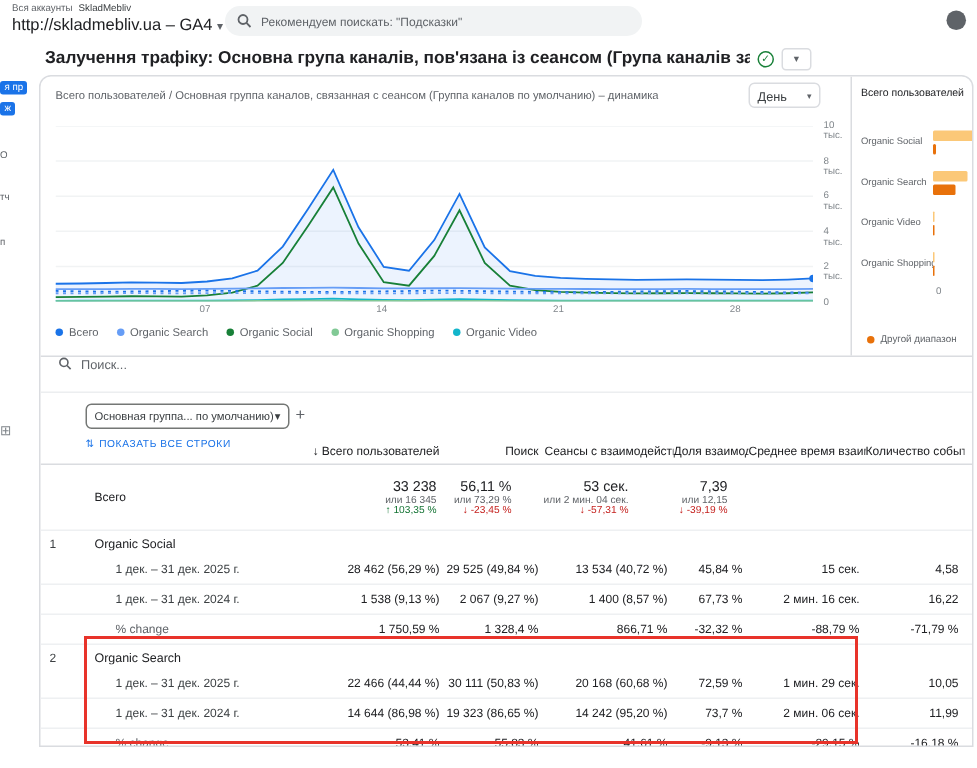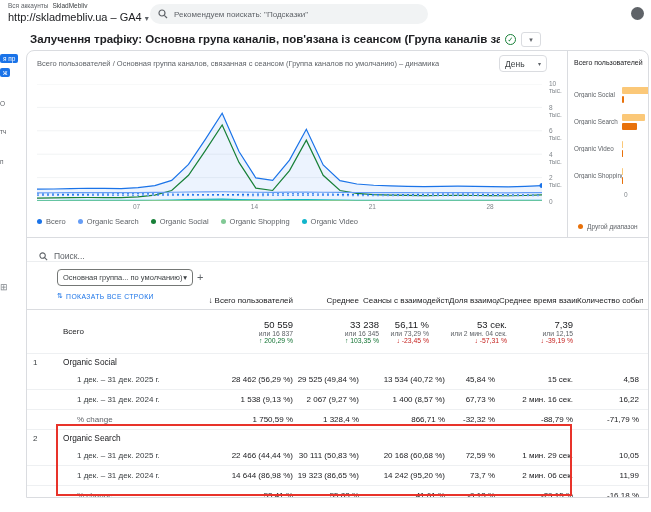--- a/index.html
+++ b/index.html
@@ -61,21 +61,21 @@
   .rp-row{display:flex;align-items:center;height:27px}
   .rp-label{width:48px;font-size:6.3px;color:#5f6368;white-space:nowrap;overflow:hidden}
   .rp-bars{flex:1;display:flex;flex-direction:column;gap:2px}
   .rp-bar{height:7px;border-radius:1px}
   .rp-zero{position:absolute;left:56px;top:140px;font-size:6.5px;color:#80868b}
   .rp-legend{position:absolute;left:10px;top:172px;display:flex;align-items:center;gap:4px;font-size:6.5px;color:#5f6368;white-space:nowrap}
   .rp-legend .lg-dot{background:#e8710a}
 
   
   .table-sec{position:absolute;left:0;top:186px;width:623px;bottom:0;border-top:1px solid #dadce0}
-  .t-search{height:24px;display:flex;align-items:flex-end;gap:6px;padding:0 12px;border-bottom:1px solid #eceef0;font-size:8.5px;color:#5f6368}
+  .t-search{height:24px;display:flex;align-items:flex-start;gap:6px;padding:0 12px;border-bottom:1px solid #eceef0;font-size:8.5px;color:#5f6368}
   .t-head{height:48px;display:flex;align-items:flex-end;border-bottom:1px solid #dadce0;padding:0 0 3px 6px;position:relative}
   .dim-wrap{width:176px;align-self:stretch;position:relative}
   .dim-pill{position:absolute;left:24px;top:7px;width:136px;height:17px;border:1px solid #747775;border-radius:4px;background:#fff;display:flex;align-items:center;justify-content:space-between;padding:0 5px;font-size:7.5px;color:#3c4043;white-space:nowrap;overflow:hidden;cursor:pointer}
   .dim-plus{position:absolute;left:164px;top:9px;font-size:11px;color:#5f6368;cursor:pointer}
   .showall{position:absolute;left:24px;top:30px;font-size:6.8px;color:#1a73e8;letter-spacing:.4px;white-space:nowrap;cursor:pointer;display:flex;align-items:center;gap:3px}
   .colh{font-size:7.3px;color:#5f6368;text-align:right;padding-right:4px;line-height:1.25}
   .colh.first{display:flex;align-items:flex-end;justify-content:flex-end;gap:2px}
   .sortarrow{font-size:8px;color:#202124}
   .tr{display:flex;align-items:center;border-bottom:1px solid #eef0f2;padding-left:6px}
   .c0{width:30px;font-size:8px;color:#3c4043;flex:none}
@@ -254,35 +254,30 @@
         <span class="dim-plus">+</span>
         <div class="showall">
           <span>⇅</span>
           <span>ПОКАЗАТЬ ВСЕ СТРОКИ</span>
         </div>
       </div>
     <div class="colh cm w2 first">
           <span class="sortarrow">↓</span>
           <span>Всего пользователей</span>
         </div>
-        <div class="colh cm w3"><span>Среднее</span></div>
+        <div class="colh cm w3"><span>Поиск</span></div>
         <div class="colh cm w4"><span>Сеансы с взаимодействием</span></div>
         <div class="colh cm w5"><span>Доля взаимод.</span></div>
         <div class="colh cm w6"><span>Среднее время взаимодействия на сеанс</span></div>
         <div class="colh cm w7"><span>Количество событий за сеанс</span></div>
       </div>
     <div id="t-body">
         <div class="tr t-totals">
           <div class="c0"></div>
           <div class="c1">Всего</div>
-          <div class="cm w2">
-            <div class="tv">50 559</div>
-            <div class="ts">или 16 837</div>
-            <div class="td up">↑ 200,29 %</div>
-          </div>
           <div class="cm w4">
             <div class="tv">33 238</div>
             <div class="ts">или 16 345</div>
             <div class="td up">↑ 103,35 %</div>
           </div>
           <div class="cm w5">
             <div class="tv">56,11 %</div>
             <div class="ts">или 73,29 %</div>
             <div class="td down">↓ -23,45 %</div>
           </div>

